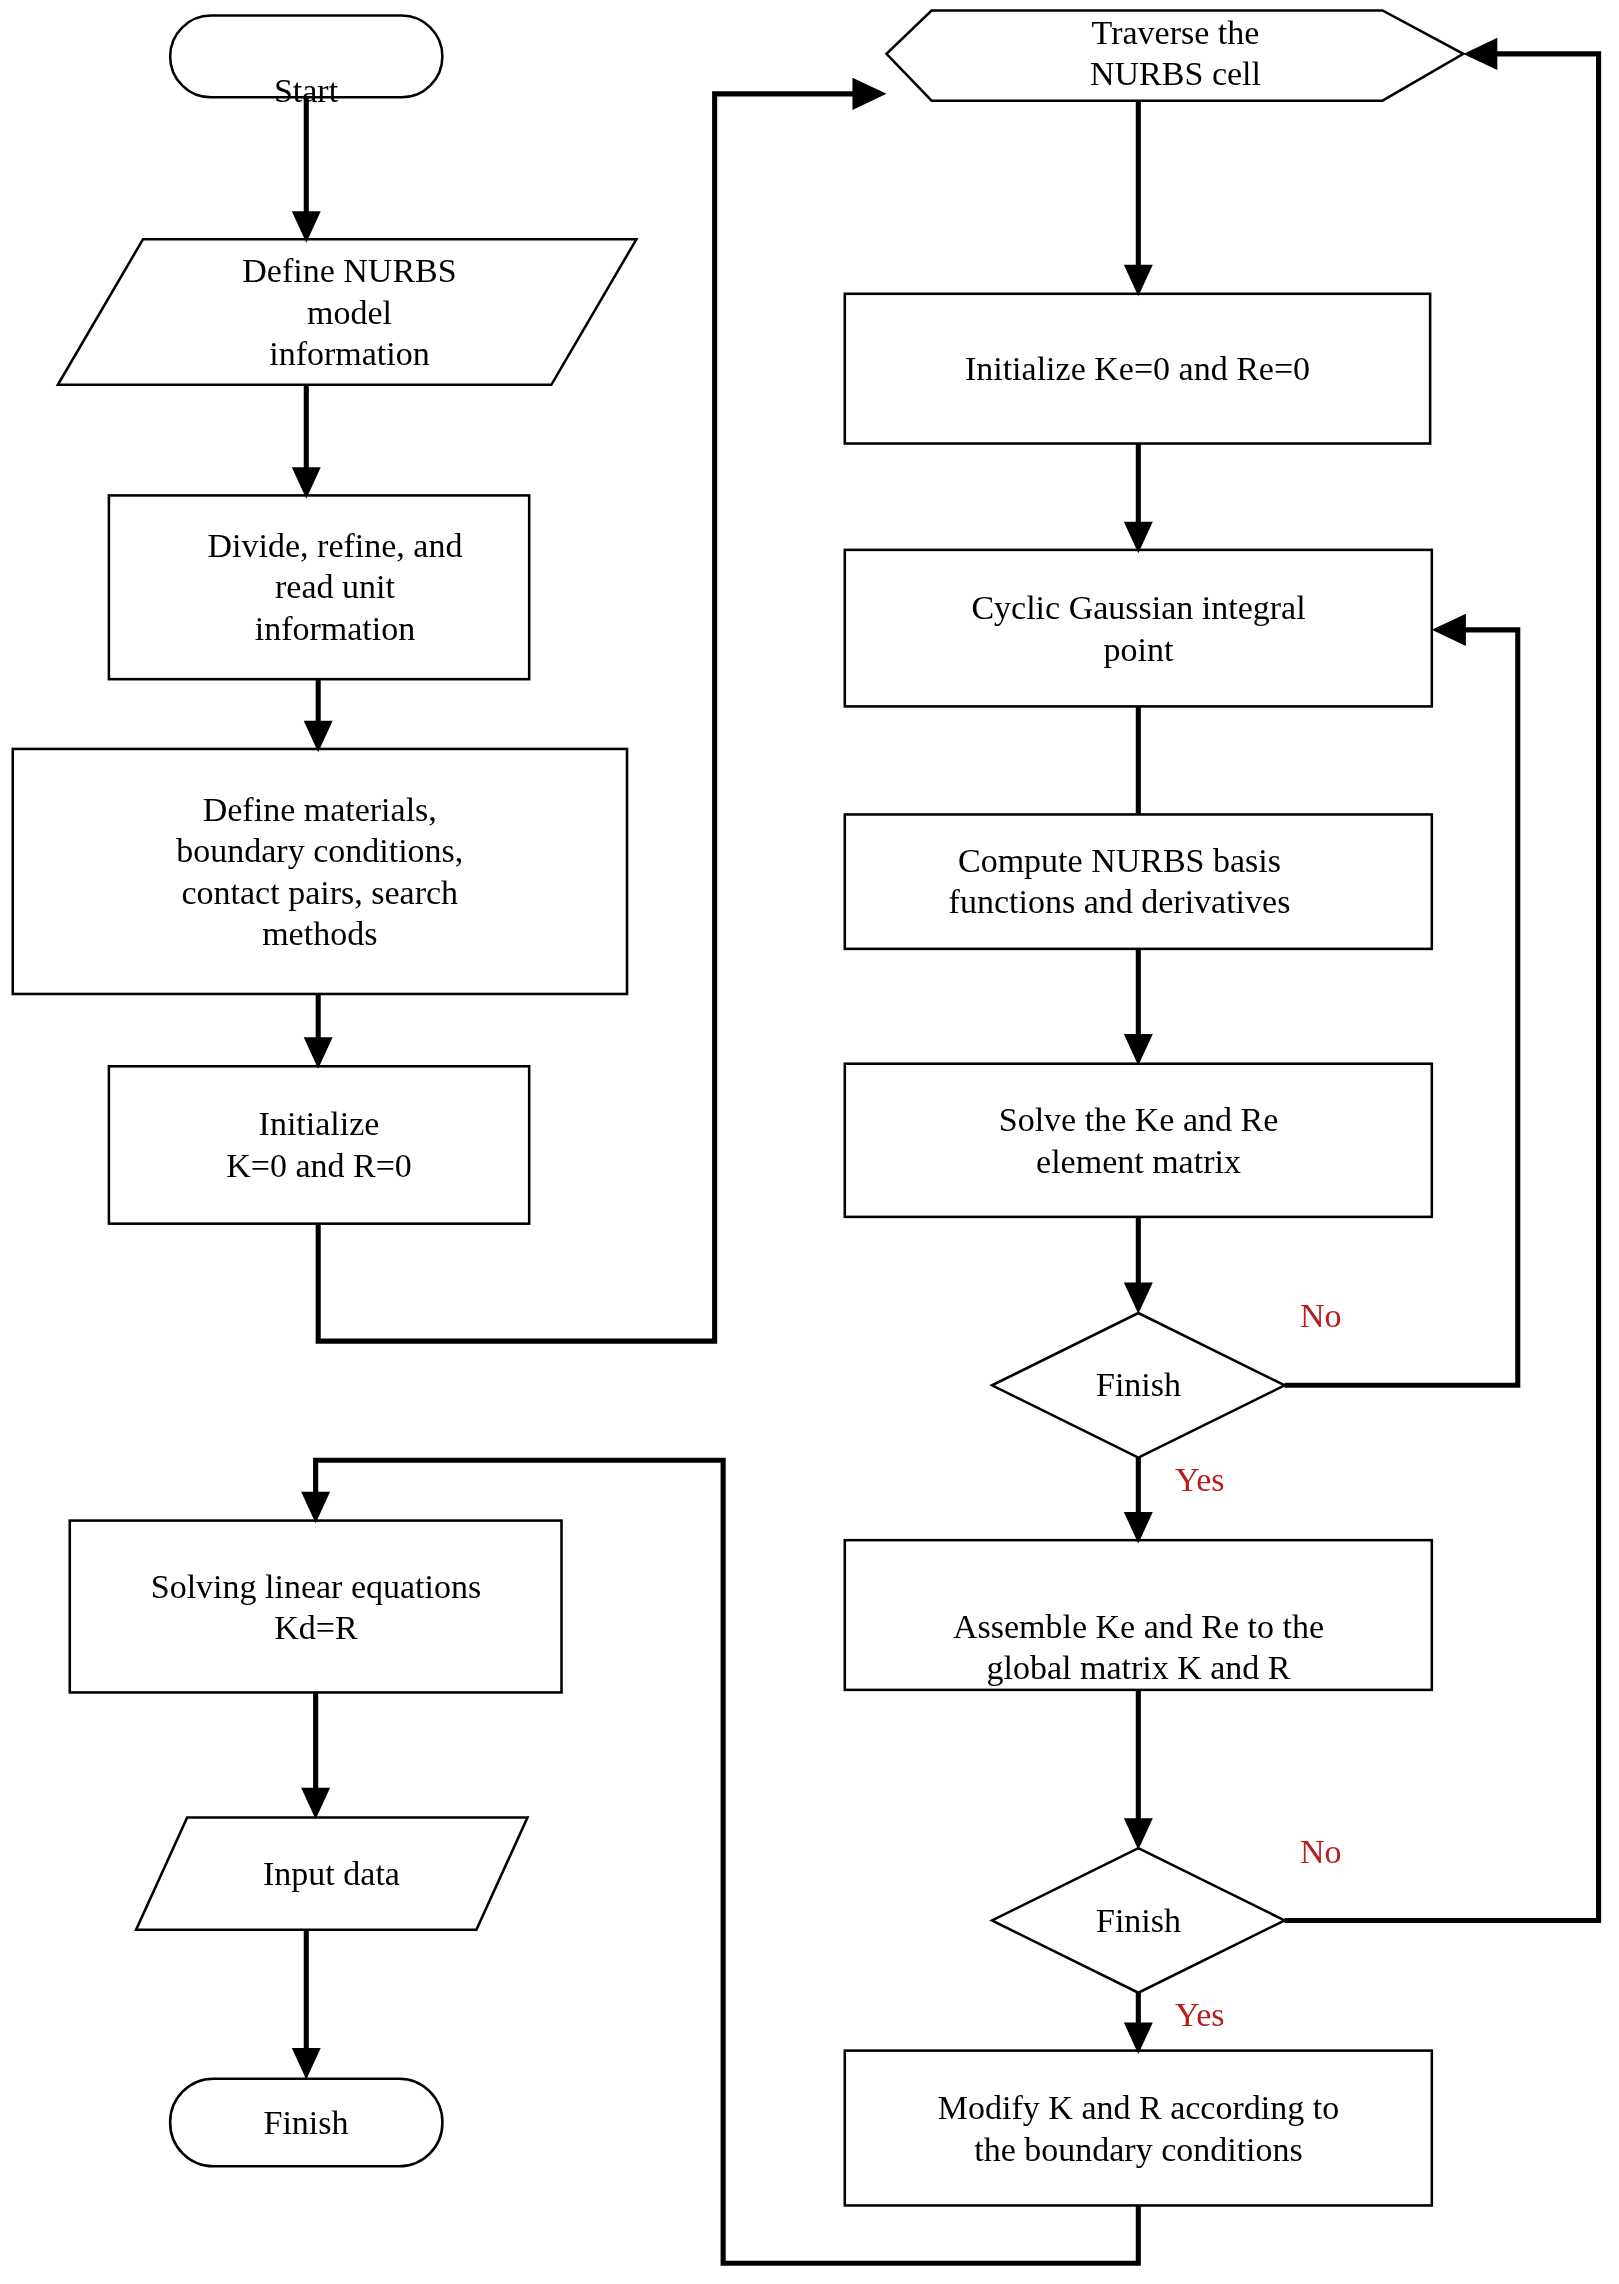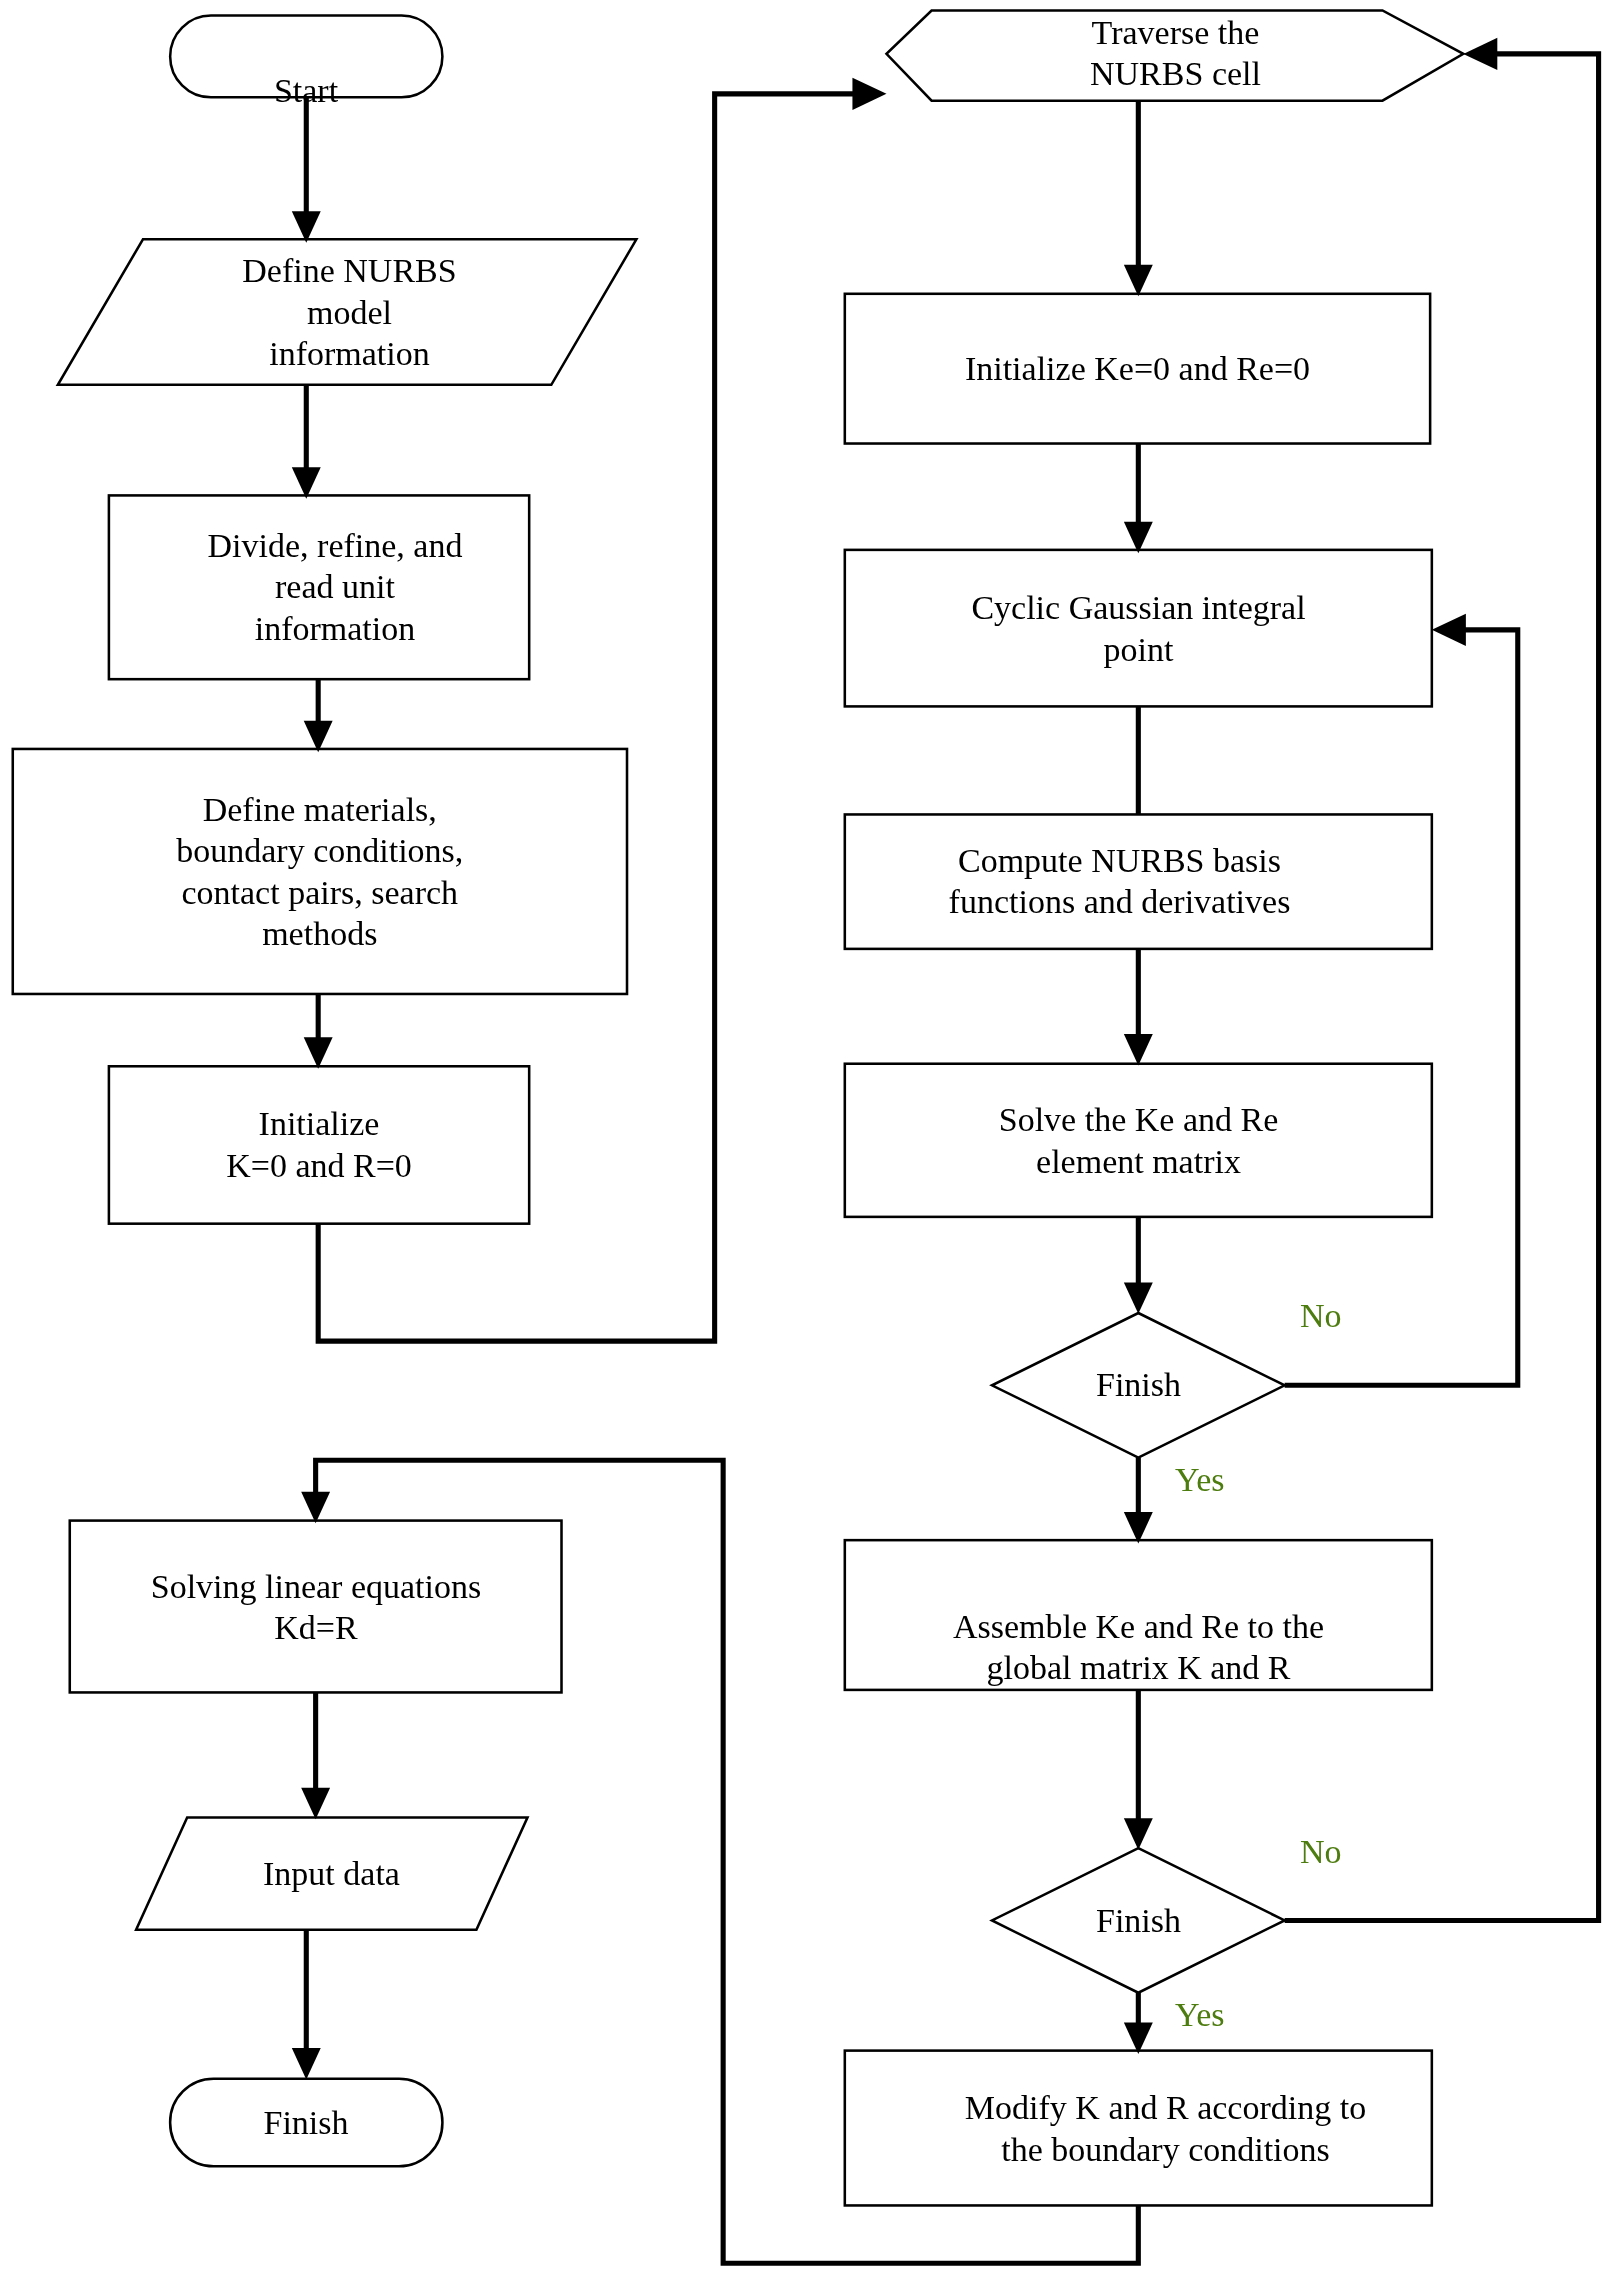--- a/index.html
+++ b/index.html
@@ -45,21 +45,21 @@
     text-align: center;
     color: #000000;
     font-family: "Liberation Serif", "DejaVu Serif", serif;
     font-size: 34px;
     line-height: 1.22;
     white-space: pre-line;
     pointer-events: none;
   }
   .edge-label {
     position: absolute;
-    color: #4d7c0f;
+    color: #b91c1c;
     font-family: "Liberation Serif", "DejaVu Serif", serif;
     font-size: 34px;
     line-height: 1;
     pointer-events: none;
   }
 </style>
 </head>
 <body>
 
 <div id="flow-root">
@@ -187,21 +187,21 @@
   <div class="node-text" style="left:845px; top:1064px; width:587px; height:153px;">Solve the Ke and Re
 element matrix</div>
 
   <div class="node-text" style="left:1026px; top:1351px; width:225px; height:68px;">Finish</div>
 
   <div class="node-text" style="left:845px; top:1540px; width:587px; height:150px;margin-top:32px;">Assemble Ke and Re to the
 global matrix K and R</div>
 
   <div class="node-text" style="left:1026px; top:1887px; width:225px; height:68px;">Finish</div>
 
-  <div class="node-text" style="left:872px; top:2051px; width:587px; height:155px;">Modify K and R according to
+  <div class="node-text" style="left:845px; top:2051px; width:587px; height:155px;">Modify K and R according to
 the boundary conditions</div>
 
   <div class="node-text" style="left:70px; top:1521px; width:492px; height:172px;">Solving linear equations
 Kd=R</div>
 
   <div class="node-text" style="left:153px; top:1818px; width:357px; height:112px;">Input data</div>
 
   <div class="node-text" style="left:170px; top:2079px; width:272px; height:88px;">Finish</div>
 
   <div class="edge-label" style="left:1300px; top:1299px;">No</div>

